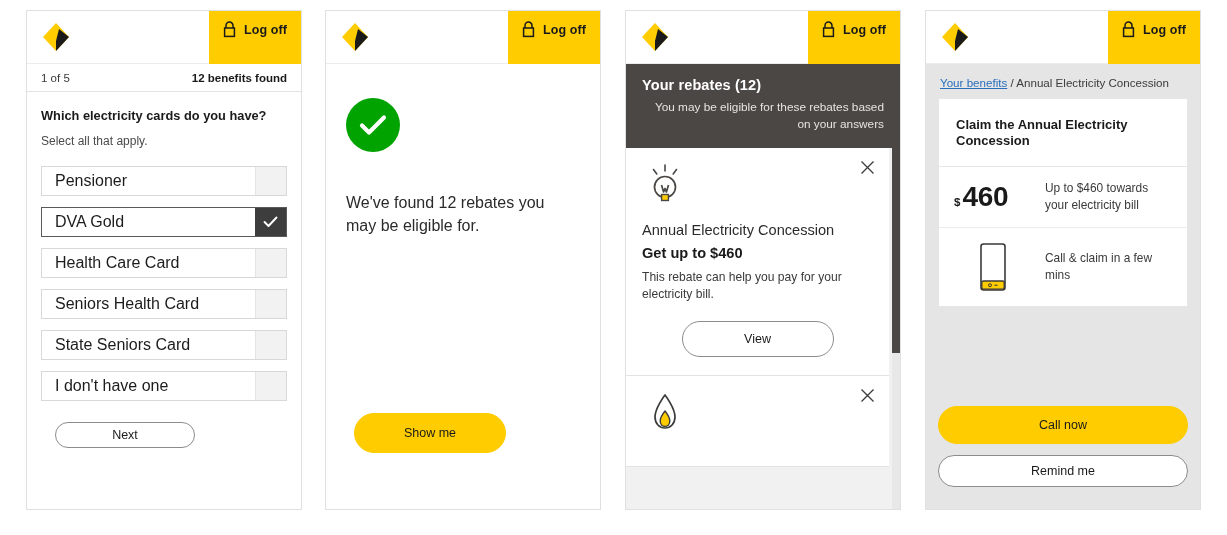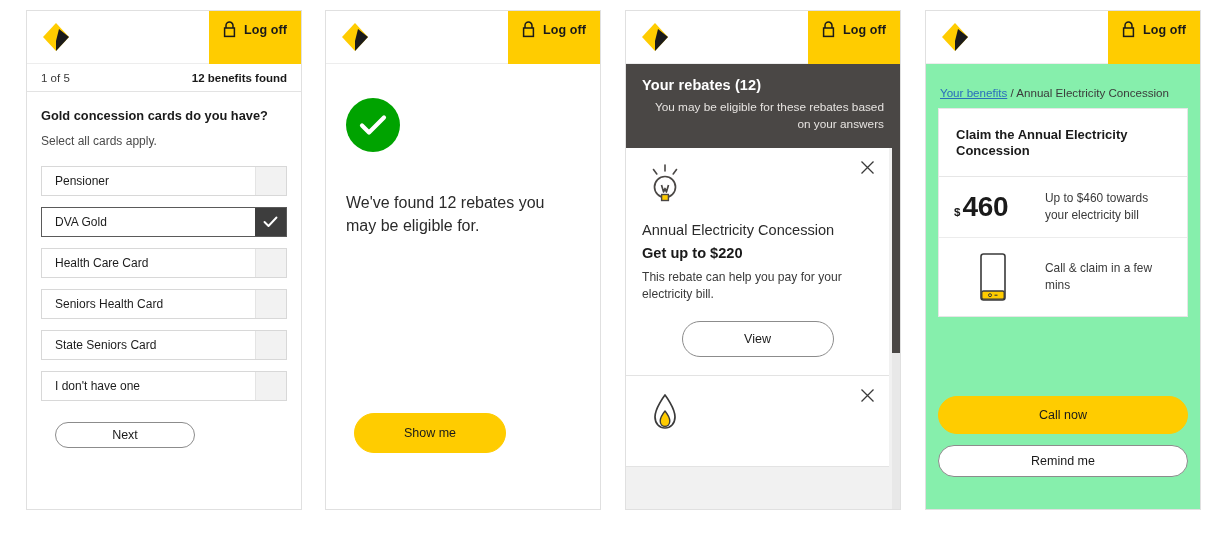--- a/index.html
+++ b/index.html
@@ -94,21 +94,21 @@
     align-items: center;
     height: 30px;
     margin-bottom: 11px;
     background: #ffffff;
     border: 1px solid #d8d8d8;
   }
   .option.selected { border: 1px solid #5a5a5a; }
   .option-label {
     flex: 1;
     padding-left: 13px;
-    font-size: 12px;
+    font-size: 16px;
     color: #1c1c1c;
   }
   .option-box {
     width: 31px;
     height: 100%;
     background: #f2f2f2;
     border-left: 1px solid #e4e4e4;
     display: flex;
     align-items: center;
     justify-content: center;
@@ -239,23 +239,23 @@
   }
   .scrollbar-thumb {
     position: absolute;
     top: 0; left: 0;
     width: 8px; height: 205px;
     background: #4a4745;
   }
 
   
   .p4-body {
-    background: #86efac;
+    background: #e5e5e5;
     height: calc(100% - 53px);
-    padding: 12px 12px;
+    padding: 2px 12px;
     display: flex;
     flex-direction: column;
   }
   .breadcrumb {
     padding: 10px 2px 9px 2px;
     font-size: 11.6px;
     color: #3a3a3a;
     white-space: nowrap;
   }
   .breadcrumb a {
@@ -327,22 +327,22 @@
         <span class="logoff-label">Log off</span>
       </div>
     </div>
 
     <div class="progressbar">
       <span class="progress-step">1 of 5</span>
       <span class="progress-count">12 benefits found</span>
     </div>
 
     <div class="p1-body">
-      <div class="question">Gold concession cards do you have?</div>
-      <div class="subnote">Select all cards apply.</div>
+      <div class="question">Which electricity cards do you have?</div>
+      <div class="subnote">Select all that apply.</div>
 
       <div class="options" id="option-list">
           <div class="option">
             <span class="option-label">Pensioner</span>
             <span class="option-box"></span>
           </div>
           <div class="option selected">
             <span class="option-label">DVA Gold</span>
             <span class="option-box">
               <svg width="15" height="12" viewBox="0 0 15 12">
@@ -435,21 +435,21 @@
           <svg width="46" height="46" viewBox="0 0 46 46">
             <path d="M23 3 V9" stroke="#4a4745" stroke-width="1.6" stroke-linecap="round"></path>
             <path d="M11.5 7.5 L14.8 12" stroke="#4a4745" stroke-width="1.6" stroke-linecap="round"></path>
             <path d="M34.5 7.5 L31.2 12" stroke="#4a4745" stroke-width="1.6" stroke-linecap="round"></path>
             <circle cx="23" cy="25" r="10.5" fill="none" stroke="#4a4745" stroke-width="1.7"></circle>
             <path d="M19.5 23 L21.6 30 L23 26.5 L24.4 30 L26.5 23" fill="none" stroke="#4a4745" stroke-width="1.7" stroke-linejoin="round"></path>
             <rect x="19.6" y="32.5" width="6.8" height="6" fill="#FFCC00" stroke="#4a4745" stroke-width="1.4"></rect>
           </svg>
         </div>
         <div class="card-title">Annual Electricity Concession</div>
-        <div class="card-amount">Get up to $220</div>
+        <div class="card-amount">Get up to $460</div>
         <div class="card-desc">This rebate can help you pay for your electricity bill.</div>
         <div class="btn btn-outline" id="view-button">View</div>
       </div>
 
       <div class="rebate-card" style="padding-bottom:30px;">
         <svg class="card-close" viewBox="0 0 15 15">
           <path d="M1.5 1.5 L13.5 13.5 M13.5 1.5 L1.5 13.5" stroke="#3a3a3a" stroke-width="1.3" fill="none"></path>
         </svg>
         <div class="card-icon">
           <svg width="46" height="46" viewBox="0 0 46 46">

